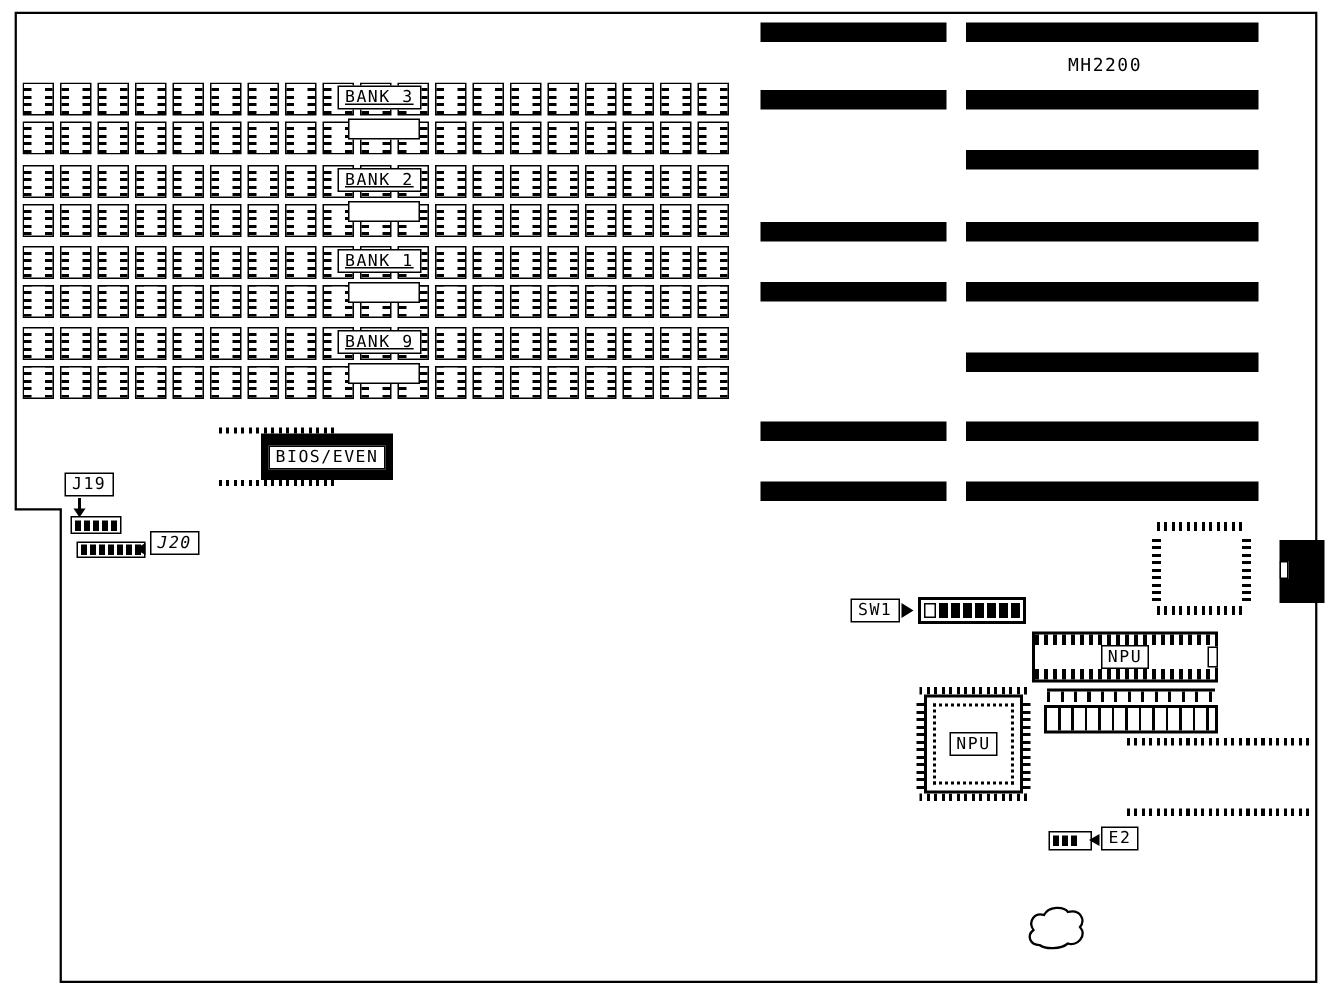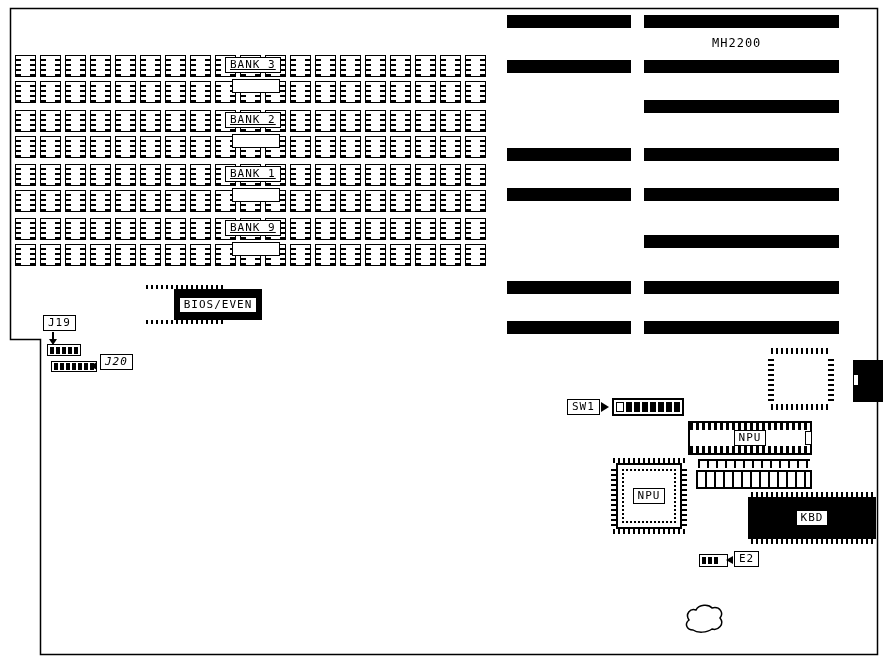--- a/index.html
+++ b/index.html
@@ -340,23 +340,20 @@
   <div class="pins-h" style="left:613px;top:458px;width:72px;height:5px;"></div>
   <div class="pins-h" style="left:613px;top:529px;width:72px;height:5px;"></div>
   <div class="pins-v" style="left:611px;top:466px;width:5px;height:60px;"></div>
   <div class="pins-v" style="left:682px;top:466px;width:5px;height:60px;"></div>
   <div class="npu-chip">
     <div class="labelbox inlinebox">NPU</div>
   </div>
 
   <div class="pins-h" style="left:751px;top:492px;width:122px;height:5px;"></div>
   <div class="pins-h" style="left:751px;top:539px;width:122px;height:5px;"></div>
-  <div class="kbd">
-    <div class="labelbox inlinebox">KBD</div>
-  </div>
 
   <div class="jp-box e2-box">
       <div class="pin-cell"></div>
       <div class="pin-cell"></div>
       <div class="pin-cell"></div>
     </div>
   <div class="arrow-left arrow-e2"></div>
   <div class="labelbox e2-label">E2</div>
 
   <div class="labelbox j19-label">J19</div>

